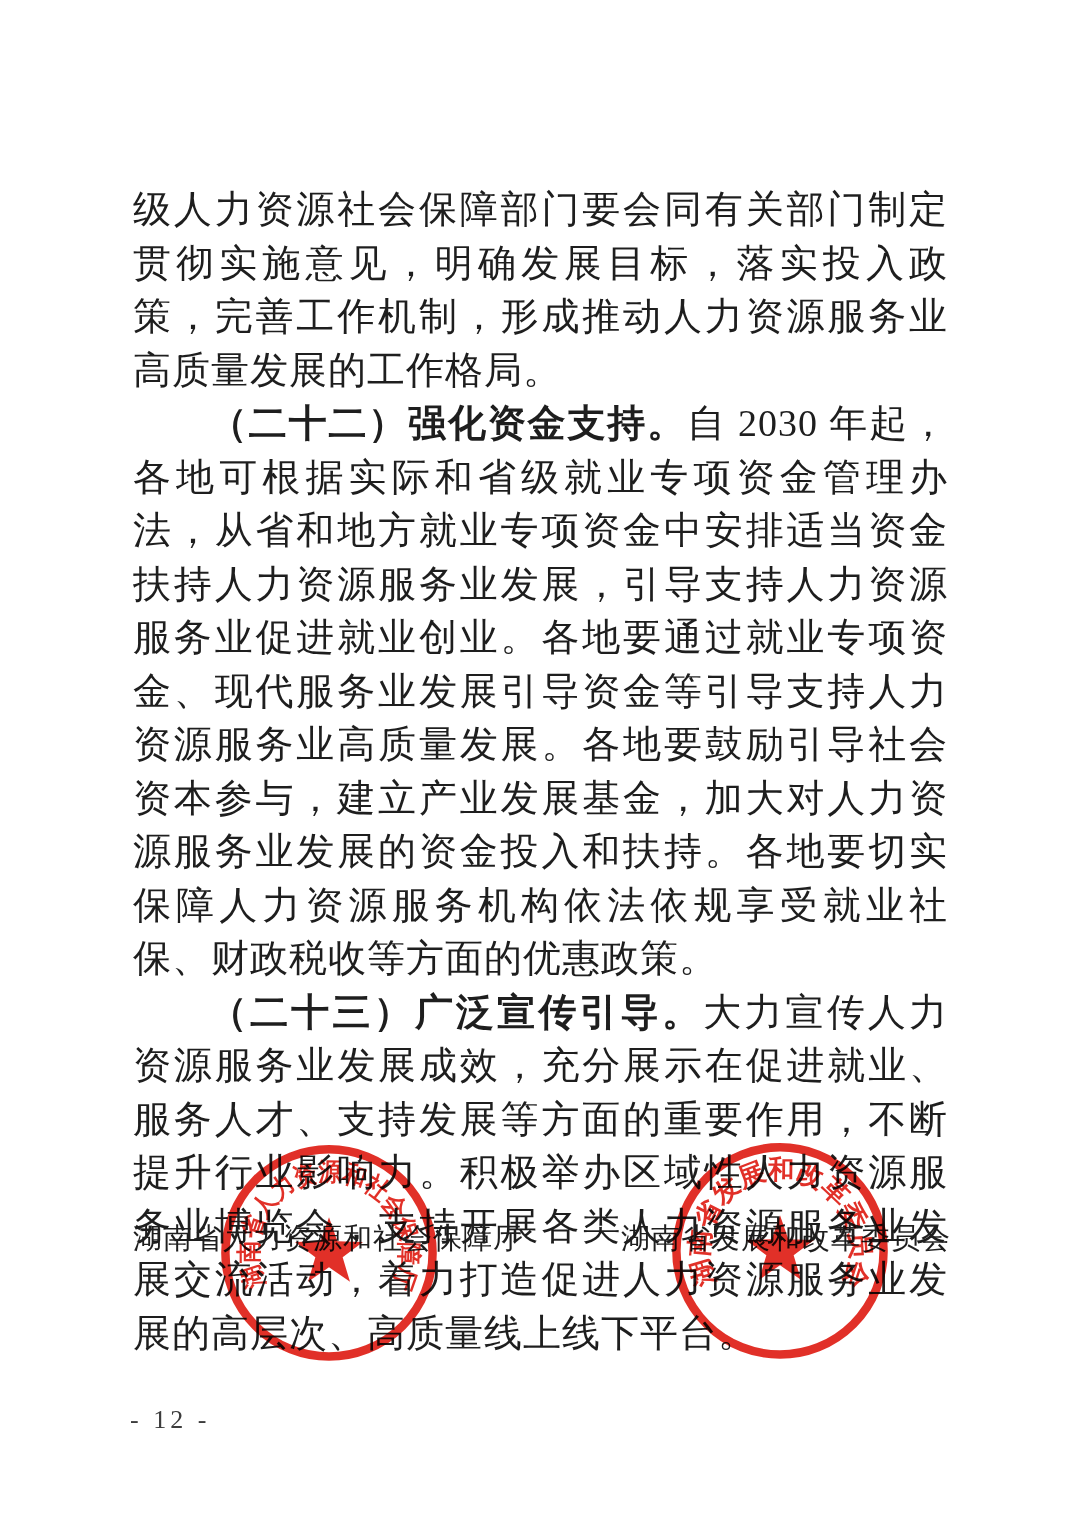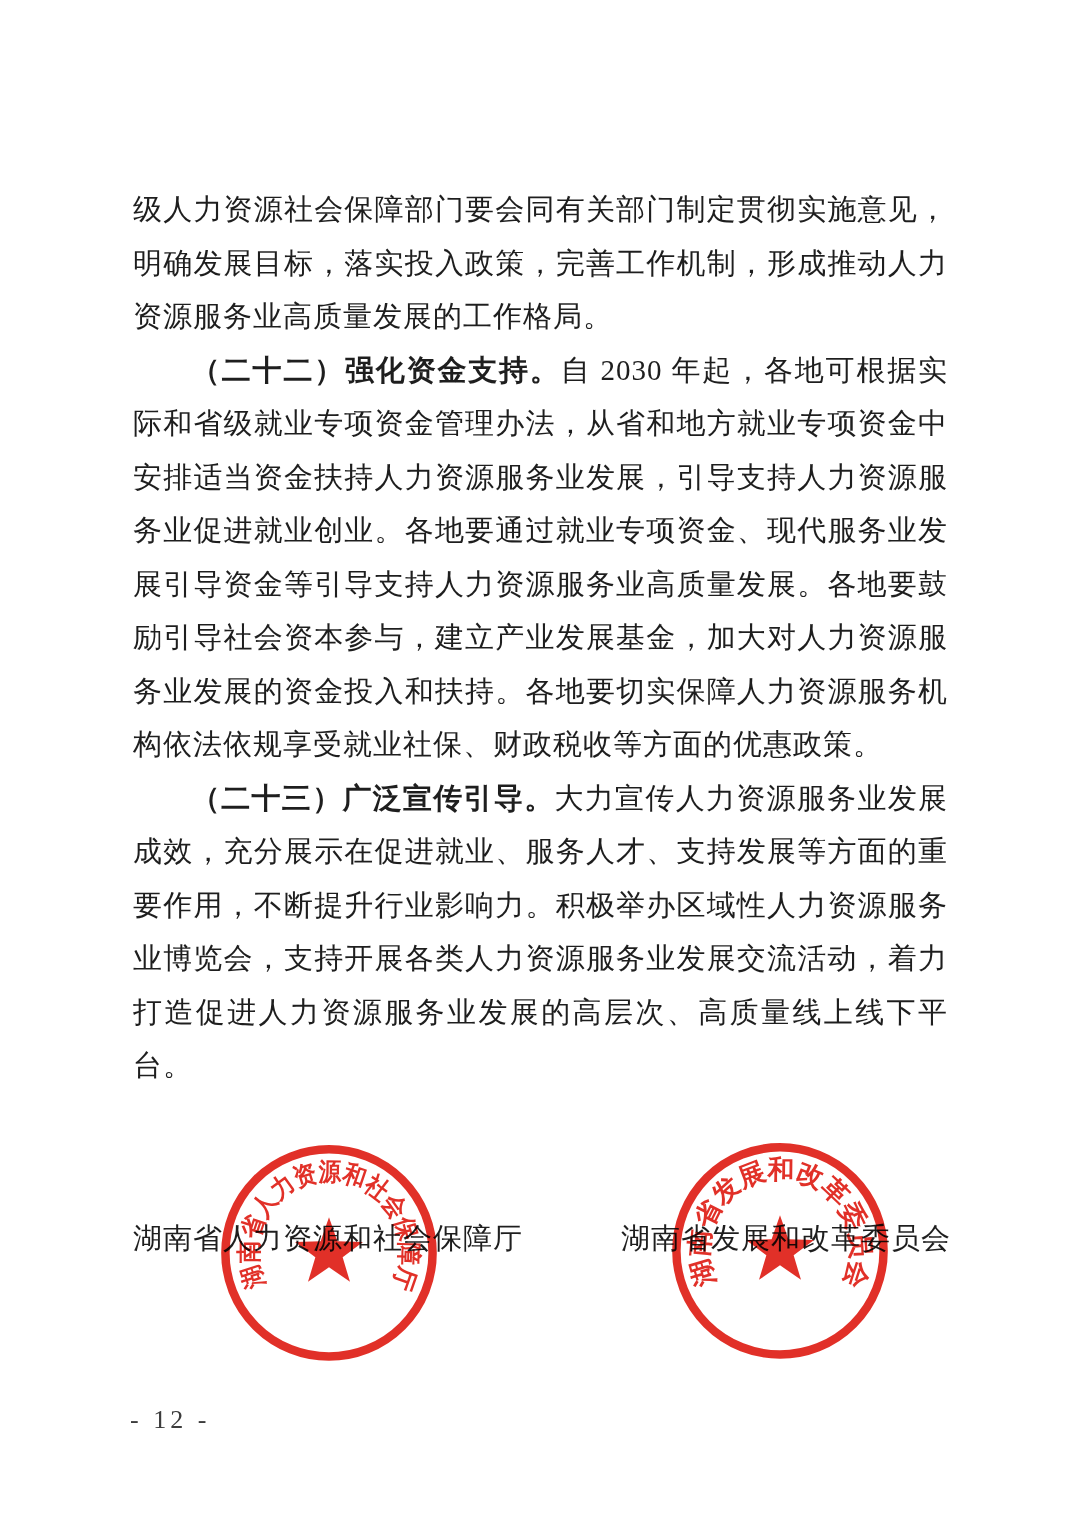--- a/index.html
+++ b/index.html
@@ -13,21 +13,21 @@
     height: 1527px;
     background: #ffffff;
     overflow: hidden;
     font-family: "Liberation Serif", "DejaVu Serif", serif;
   }
   .body-text {
     position: absolute;
     left: 133px;
     top: 183px;
     width: 815px;
-    font-size: 29px;
+    font-size: 38px;
     line-height: 53.5px;
     letter-spacing: 1px;
     color: #1e1e1e;
     text-align: justify;
   }
   .body-text p {
     margin: 0;
     padding: 0;
   }
   .body-text p.indent {

